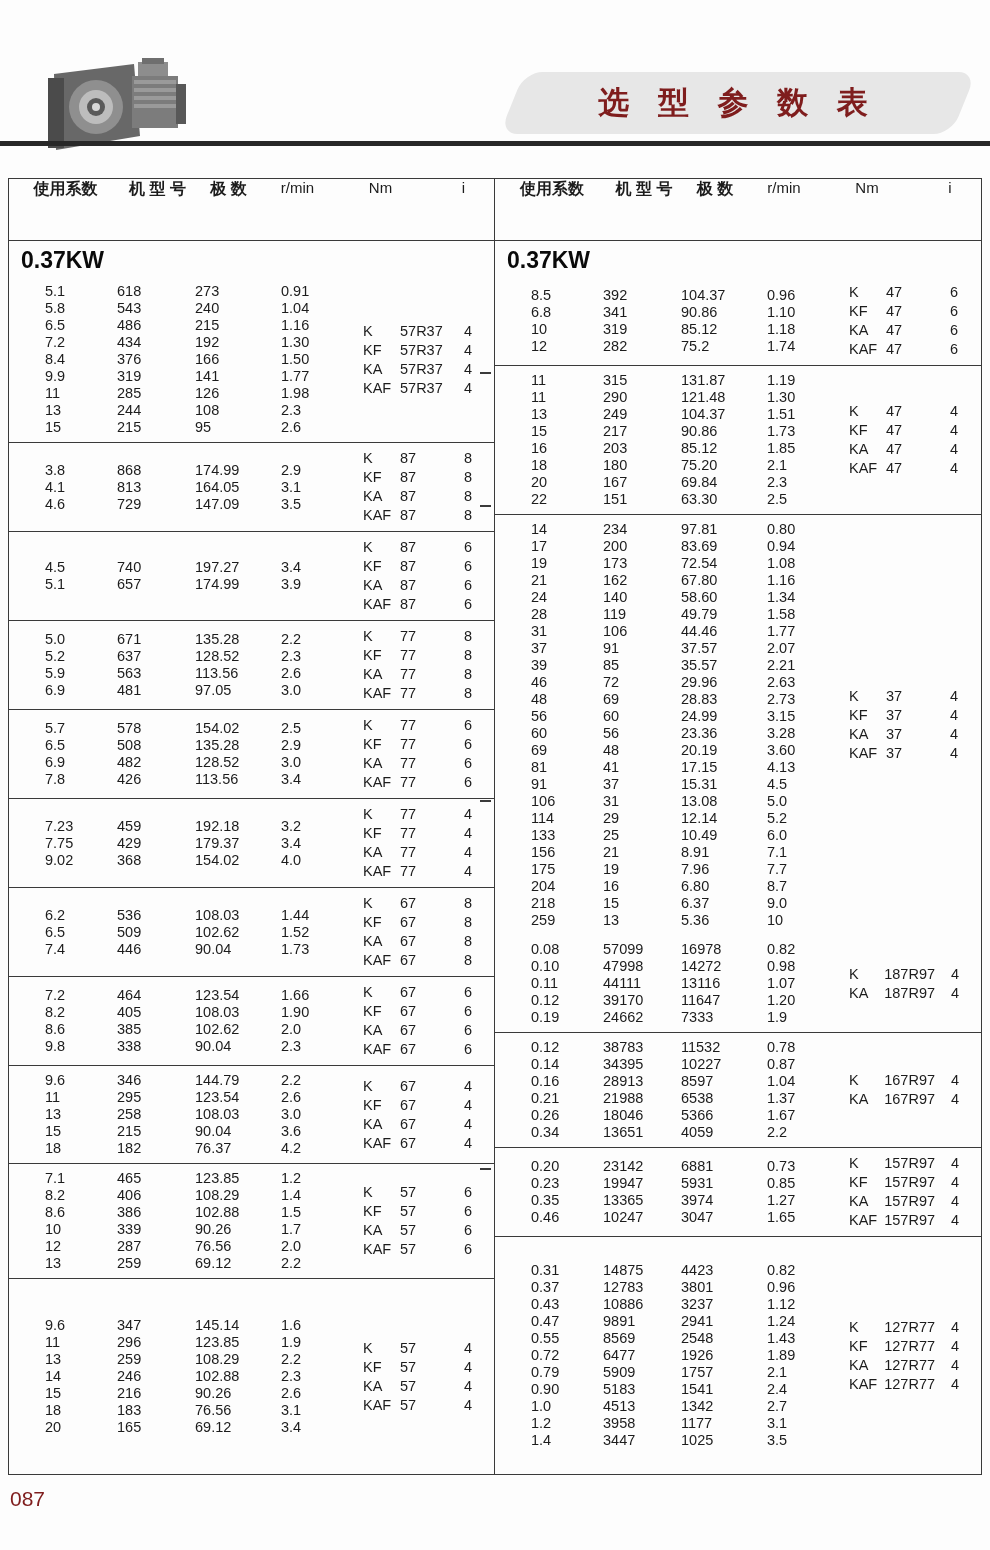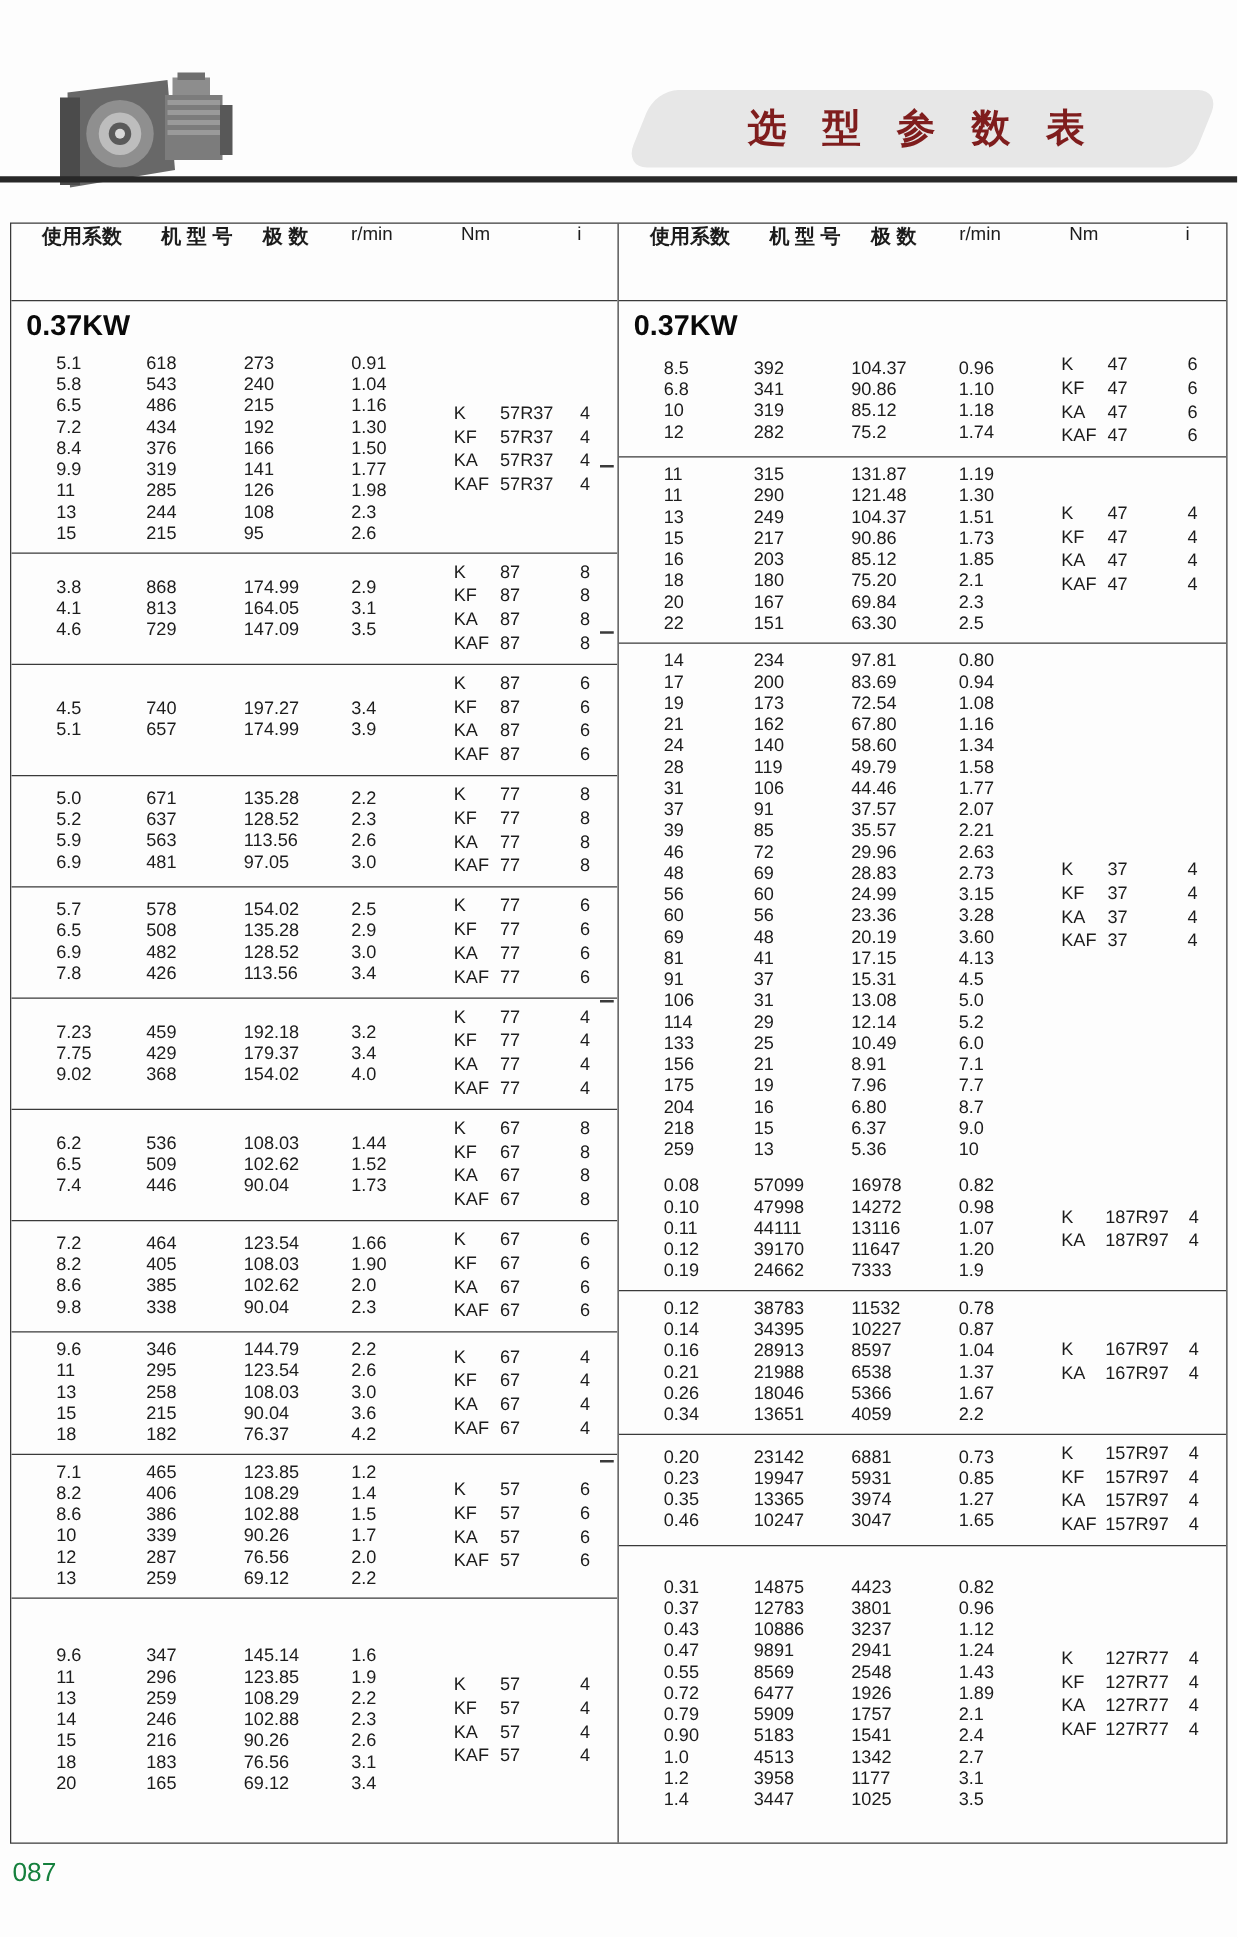--- a/index.html
+++ b/index.html
@@ -43,21 +43,21 @@
   .dc{display:inline-block;box-sizing:border-box;white-space:nowrap;}
   .dc1{width:88px;padding-left:36px}.dc2{width:78px;padding-left:20px}
   .dc3{width:88px;padding-left:20px}.dc4{width:84px;padding-left:18px}
   .trow{height:19px;line-height:19px;display:flex;font-size:14.5px;}
   .tp{display:inline-block;width:37px;padding-left:16px;box-sizing:content-box;white-space:pre;}
   .tm{white-space:pre;}
   .pp{margin-left:auto;width:42px;text-align:center;}
 
   .tick{position:absolute;width:11px;height:2px;background:#3a3a3a;left:480px;}
 
-  .page-num{position:absolute;left:10px;top:1487px;font-size:21px;color:#15803d;}
+  .page-num{position:absolute;left:10px;top:1487px;font-size:21px;color:#7f1d1d;}
 </style>
 </head>
 <body>
 
 <div id="page">
 
   <svg class="photo" viewBox="0 0 158 112" xmlns="http://www.w3.org/2000/svg">
     <rect x="100" y="8" width="30" height="18" fill="#8d8d8d"></rect>
     <rect x="104" y="4" width="22" height="6" fill="#6f6f6f"></rect>
     <polygon points="16,20 96,10 102,82 18,96" fill="#686868"></polygon>

